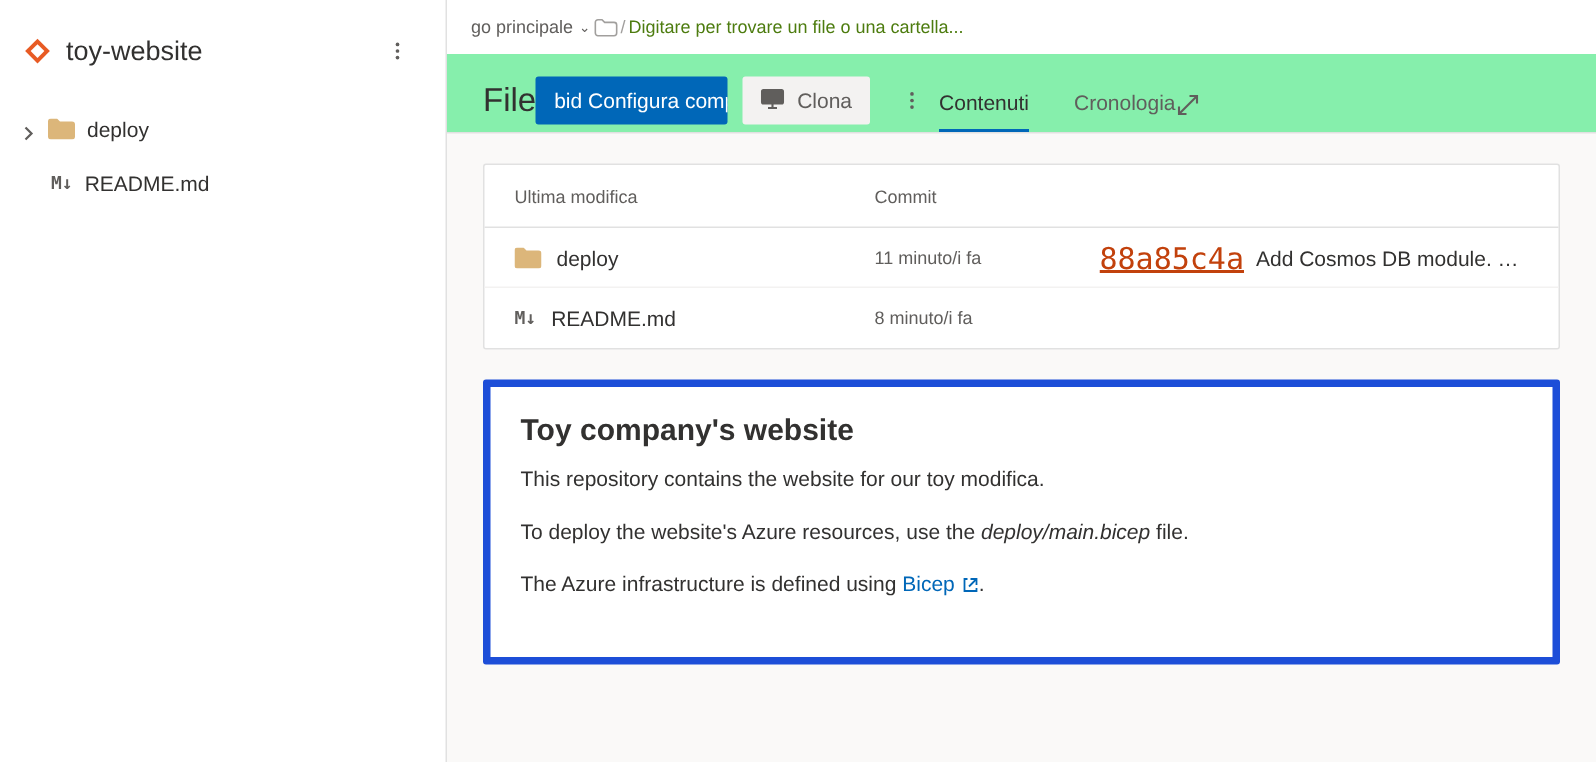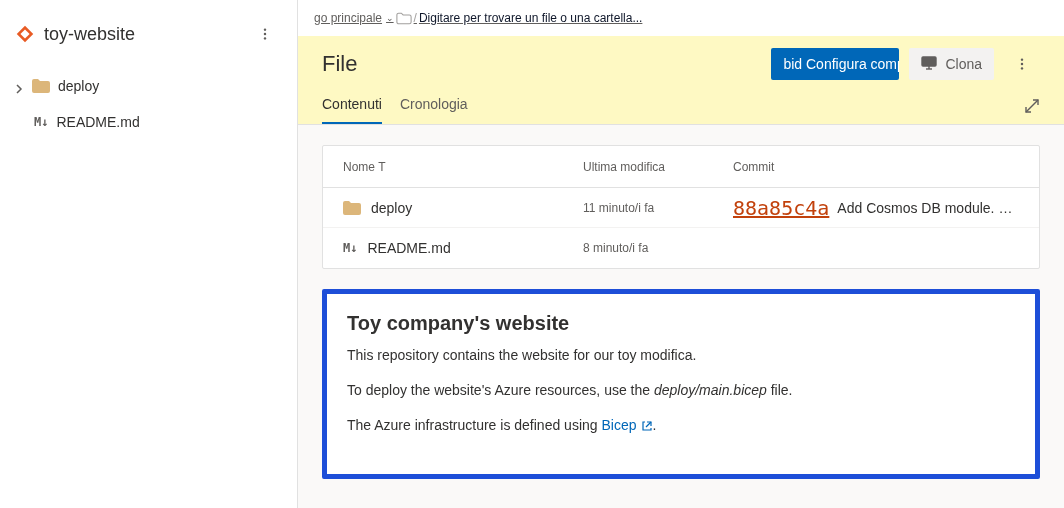--- a/index.html
+++ b/index.html
@@ -46,31 +46,30 @@
   
   .main { flex: 1; display: flex; flex-direction: column; background: #faf9f8; }
   .breadcrumb-bar {
     height: 36px;
     display: flex; align-items: center;
     padding: 0 16px;
     gap: 2px;
     font-size: 12px;
     color: #605e5c;
     background: #fff;
-    text-decoration: underline;
   }
   .branch-sel { display: flex; align-items: center; gap: 4px; cursor: pointer; }
   .branch-sel .caron { font-size: 9px; }
   .bc-folder-icon { color: #a19f9d; display: flex; }
   .bc-sep { color: #a19f9d; }
-  .bc-placeholder { color: #0f172a; }
+  .bc-placeholder { color: #4d7c0f; }
   .content-header {
-    background: #fef9c3;
+    background: #86efac;
     padding: 10px 24px 0 24px;
-    display: flex; flex-direction: column;
+    display: flex; flex-direction: row;
   }
   .ch-top {
     display: flex; align-items: center; justify-content: space-between;
   }
   .page-title { font-size: 22px; font-weight: 400; margin: 0; }
   .ch-actions { display: flex; align-items: center; gap: 10px; }
   .btn {
     height: 32px;
     display: inline-flex; align-items: center;
     padding: 0 12px;
@@ -81,21 +80,21 @@
     gap: 8px;
   }
   .btn-primary { background: #0067b8; color: #fff; overflow: hidden; max-width: 128px; white-space: nowrap; }
   .btn-secondary { background: #f3f2f1; color: #605e5c; }
   .btn-secondary svg { fill: #605e5c; }
   .tabs {
     display: flex; align-items: flex-end;
     margin-top: 14px;
     justify-content: space-between;
   }
-  .tab-list { display: flex; gap: 18px; justify-content: space-between; }
+  .tab-list { display: flex; gap: 30px; justify-content: space-between; }
   .tab {
     font-size: 14px;
     color: #605e5c;
     padding-bottom: 10px;
     cursor: pointer;
     border-bottom: 2px solid transparent;
   }
   .tab.active { color: #323130; border-bottom-color: #0067b8; }
   .fullscreen-icon { margin-bottom: 10px; cursor: pointer; width: 16px; height: 16px; color: #605e5c; }
   .divider { height: 1px; background: #e1e1e1; }
@@ -240,21 +239,20 @@
             </svg>
         </span>
       </div>
     </div>
     <div class="divider"></div>
 
     <div class="body-area">
 
       <div class="file-table">
         <div class="ft-header">
-          <span>Nome T</span>
           <span>Ultima modifica</span>
           <span>Commit</span>
         </div>
         <div class="ft-row">
           <span class="ft-name">
             <span class="folder-icon">
               <svg width="18" height="14" viewBox="0 0 18 14">
                   <path d="M0 2 a2 2 0 0 1 2-2 h4 l2 2 h8 a2 2 0 0 1 2 2 v8 a2 2 0 0 1-2 2 H2 a2 2 0 0 1-2-2 Z" fill="#dcb67a"></path>
                 </svg>
             </span>

